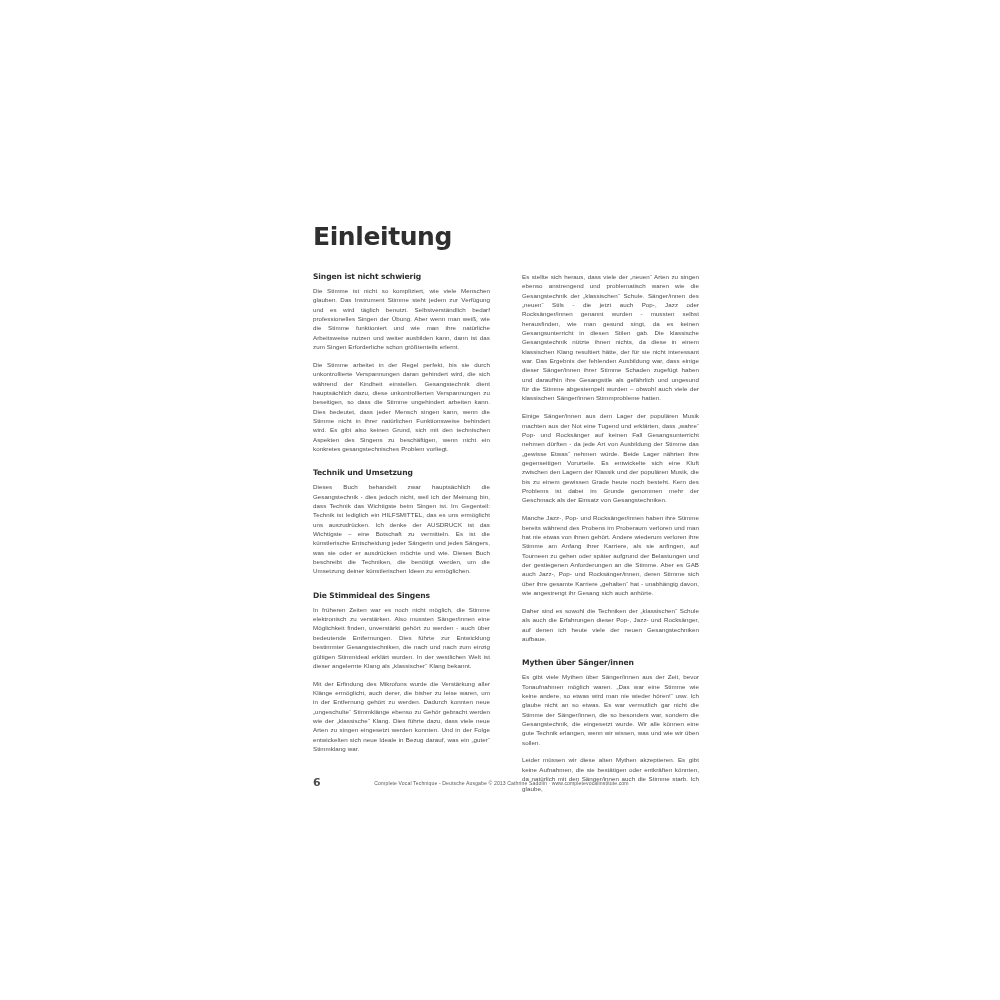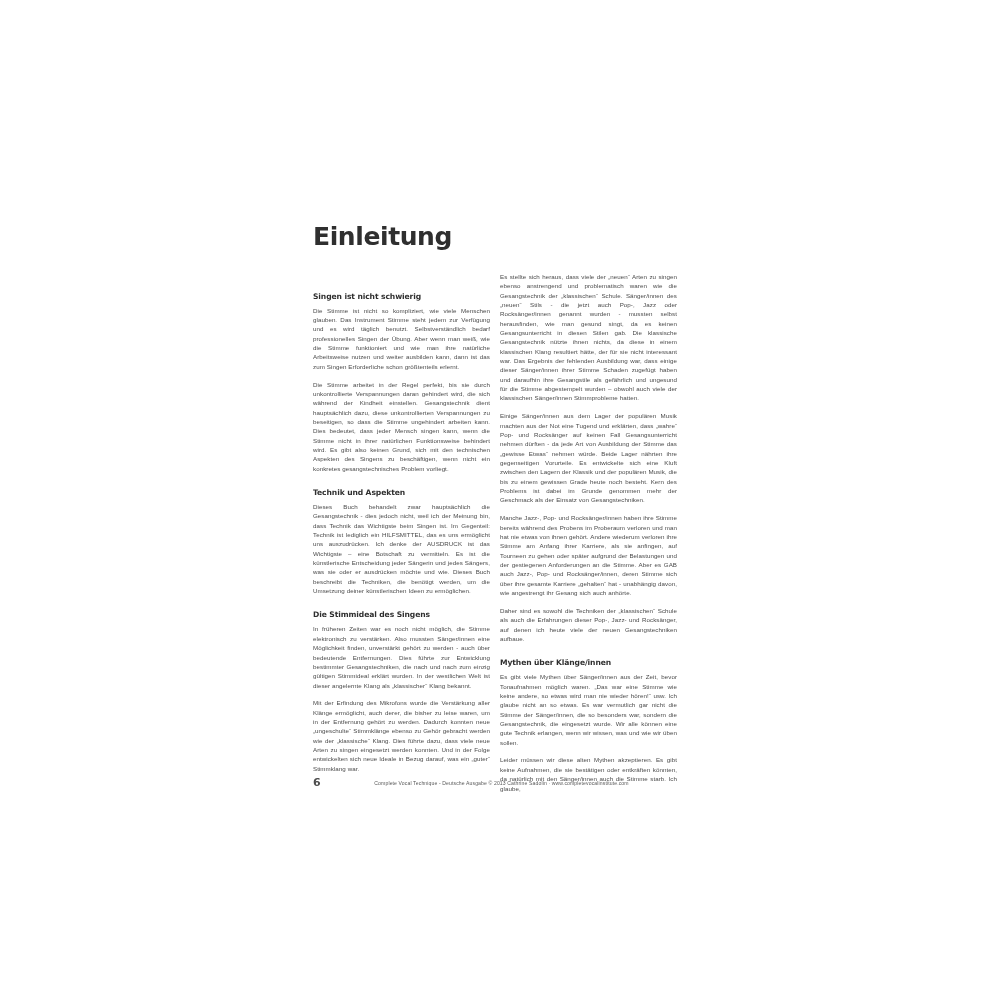--- a/index.html
+++ b/index.html
@@ -41,22 +41,22 @@
     line-height: 26px;
     font-weight: bold;
     letter-spacing: -0.4px;
     color: #2f2f2f;
     margin: 0 0 22px 0;
     padding: 0;
   }
 
   .columns {
     display: flex;
-    gap: 10px;
-    align-items: center;
+    gap: 32px;
+    align-items: flex-start;
   }
 
   .col {
     width: 177px;
     flex: 0 0 177px;
   }
 
   .sec-head {
     font-family: "DejaVu Sans", sans-serif;
     font-size: 7.6px;
@@ -123,37 +123,37 @@
     <h1 id="chapter-title">Einleitung</h1>
 
     <div class="columns">
 
       <div class="col">
 
         <h2 class="sec-head">Singen ist nicht schwierig</h2>
         <p class="para">Die Stimme ist nicht so kompliziert, wie viele Menschen glauben. Das Instrument Stimme steht jedem zur Verfügung und es wird täglich benutzt. Selbstverständlich bedarf professionelles Singen der Übung. Aber wenn man weiß, wie die Stimme funktioniert und wie man ihre natürliche Arbeitsweise nutzen und weiter ausbilden kann, dann ist das zum Singen Erforderliche schon größtenteils erlernt.</p>
         <p class="para">Die Stimme arbeitet in der Regel perfekt, bis sie durch unkontrollierte Verspannungen daran gehindert wird, die sich während der Kindheit einstellen. Gesangstechnik dient hauptsächlich dazu, diese unkontrollierten Verspannungen zu beseitigen, so dass die Stimme ungehindert arbeiten kann. Dies bedeutet, dass jeder Mensch singen kann, wenn die Stimme nicht in ihrer natürlichen Funktionsweise behindert wird. Es gibt also keinen Grund, sich mit den technischen Aspekten des Singens zu beschäftigen, wenn nicht ein konkretes gesangstechnisches Problem vorliegt.</p>
 
-        <h2 class="sec-head spaced">Technik und Aspekten</h2>
+        <h2 class="sec-head spaced">Technik und Umsetzung</h2>
         <p class="para">Dieses Buch behandelt zwar hauptsächlich die Gesangstechnik - dies jedoch nicht, weil ich der Meinung bin, dass Technik das Wichtigste beim Singen ist. Im Gegenteil: Technik ist lediglich ein HILFSMITTEL, das es uns ermöglicht uns auszudrücken. Ich denke der AUSDRUCK ist das Wichtigste – eine Botschaft zu vermitteln. Es ist die künstlerische Entscheidung jeder Sängerin und jedes Sängers, was sie oder er ausdrücken möchte und wie. Dieses Buch beschreibt die Techniken, die benötigt werden, um die Umsetzung deiner künstlerischen Ideen zu ermöglichen.</p>
 
         <h2 class="sec-head spaced">Die Stimmideal des Singens</h2>
         <p class="para">In früheren Zeiten war es noch nicht möglich, die Stimme elektronisch zu verstärken. Also mussten Sänger/innen eine Möglichkeit finden, unverstärkt gehört zu werden - auch über bedeutende Entfernungen. Dies führte zur Entwicklung bestimmter Gesangstechniken, die nach und nach zum einzig gültigen Stimmideal erklärt wurden. In der westlichen Welt ist dieser angelernte Klang als „klassischer“ Klang bekannt.</p>
         <p class="para">Mit der Erfindung des Mikrofons wurde die Verstärkung aller Klänge ermöglicht, auch derer, die bisher zu leise waren, um in der Entfernung gehört zu werden. Dadurch konnten neue „ungeschulte“ Stimmklänge ebenso zu Gehör gebracht werden wie der „klassische“ Klang. Dies führte dazu, dass viele neue Arten zu singen eingesetzt werden konnten. Und in der Folge entwickelten sich neue Ideale in Bezug darauf, was ein „guter“ Stimmklang war.</p>
 
       </div>
 
       <div class="col">
 
         <p class="para">Es stellte sich heraus, dass viele der „neuen“ Arten zu singen ebenso anstrengend und problematisch waren wie die Gesangstechnik der „klassischen“ Schule. Sänger/innen des „neuen“ Stils - die jetzt auch Pop-, Jazz oder Rocksänger/innen genannt wurden - mussten selbst herausfinden, wie man gesund singt, da es keinen Gesangsunterricht in diesen Stilen gab. Die klassische Gesangstechnik nützte ihnen nichts, da diese in einem klassischen Klang resultiert hätte, der für sie nicht interessant war. Das Ergebnis der fehlenden Ausbildung war, dass einige dieser Sänger/innen ihrer Stimme Schaden zugefügt haben und daraufhin ihre Gesangstile als gefährlich und ungesund für die Stimme abgestempelt wurden – obwohl auch viele der klassischen Sänger/innen Stimmprobleme hatten.</p>
         <p class="para">Einige Sänger/innen aus dem Lager der populären Musik machten aus der Not eine Tugend und erklärten, dass „wahre“ Pop- und Rocksänger auf keinen Fall Gesangsunterricht nehmen dürften - da jede Art von Ausbildung der Stimme das „gewisse Etwas“ nehmen würde. Beide Lager nährten ihre gegenseitigen Vorurteile. Es entwickelte sich eine Kluft zwischen den Lagern der Klassik und der populären Musik, die bis zu einem gewissen Grade heute noch besteht. Kern des Problems ist dabei im Grunde genommen mehr der Geschmack als der Einsatz von Gesangstechniken.</p>
         <p class="para">Manche Jazz-, Pop- und Rocksänger/innen haben ihre Stimme bereits während des Probens im Proberaum verloren und man hat nie etwas von ihnen gehört. Andere wiederum verloren ihre Stimme am Anfang ihrer Karriere, als sie anfingen, auf Tourneen zu gehen oder später aufgrund der Belastungen und der gestiegenen Anforderungen an die Stimme. Aber es GAB auch Jazz-, Pop- und Rocksänger/innen, deren Stimme sich über ihre gesamte Karriere „gehalten“ hat - unabhängig davon, wie angestrengt ihr Gesang sich auch anhörte.</p>
         <p class="para">Daher sind es sowohl die Techniken der „klassischen“ Schule als auch die Erfahrungen dieser Pop-, Jazz- und Rocksänger, auf denen ich heute viele der neuen Gesangstechniken aufbaue.</p>
 
-        <h2 class="sec-head spaced">Mythen über Klänge/innen</h2>
+        <h2 class="sec-head spaced">Mythen über Sänger/innen</h2>
         <p class="para">Es gibt viele Mythen über Sänger/innen aus der Zeit, bevor Tonaufnahmen möglich waren. „Das war eine Stimme wie keine andere, so etwas wird man nie wieder hören!“ usw. Ich glaube nicht an so etwas. Es war vermutlich gar nicht die Stimme der Sänger/innen, die so besonders war, sondern die Gesangstechnik, die eingesetzt wurde. Wir alle können eine gute Technik erlangen, wenn wir wissen, was und wie wir üben sollen.</p>
         <p class="para">Leider müssen wir diese alten Mythen akzeptieren. Es gibt keine Aufnahmen, die sie bestätigen oder entkräften könnten, da natürlich mit den Sänger/innen auch die Stimme starb. Ich glaube,</p>
 
       </div>
 
     </div>
   </div>
 
   <div id="footer">
     <span id="page-number">6</span>

